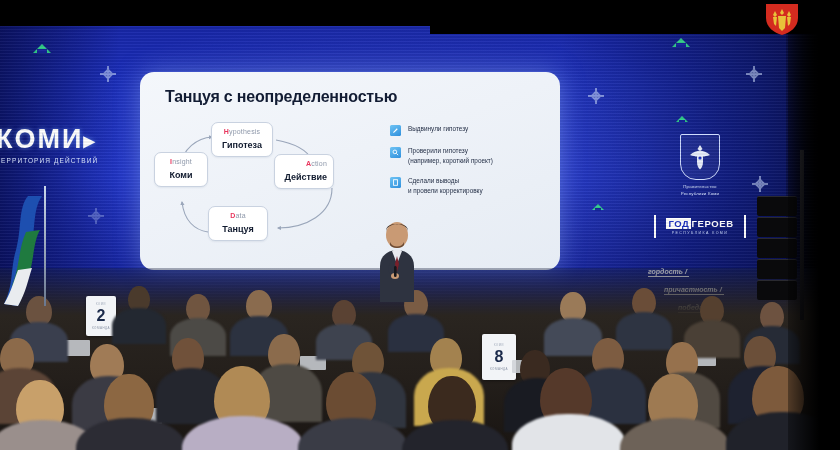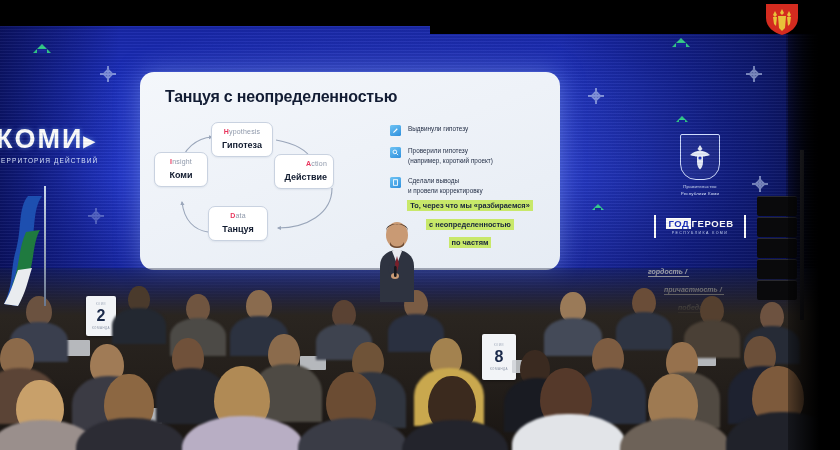--- a/index.html
+++ b/index.html
@@ -348,25 +348,20 @@
       <div class="bullet">
         <span class="b-ico">
           <svg width="7" height="7" viewBox="0 0 8 8">
               <rect x="1.8" y="0.8" width="4.4" height="6.4" fill="none" stroke="#fff" stroke-width="1"></rect>
             </svg>
         </span>
         <span class="b-txt">Сделали выводы<br>и провели корректировку</span>
       </div>
     </div>
 
-    <div class="highlight">
-      <span>То, через что мы «разбираемся»</span><br>
-      <span>с неопределенностью</span><br>
-      <span>по частям</span>
-    </div>
   </div>
 
   <svg class="speaker" viewBox="0 0 58 84">
     <ellipse cx="29" cy="17" rx="11" ry="13" fill="#c99a74"></ellipse>
     <path d="M18 13 C19 4 39 4 40 13 C40 9 37 6 29 6 C21 6 18 9 18 13 Z" fill="#231a14"></path>
     <path d="M22 24 C24 30 34 30 36 24 L36 27 C34 31 24 31 22 27 Z" fill="#6b4a33"></path>
     <path d="M12 84 L12 48 C12 38 20 32 29 32 C38 32 46 38 46 48 L46 84 Z" fill="#2e3340"></path>
     <path d="M24 33 L29 46 L34 33 L31 31 L27 31 Z" fill="#e8eaf0"></path>
     <path d="M29 38 L27 46 L29 54 L31 46 Z" fill="#7a1f2a"></path>
     <path d="M20 52 C20 46 24 42 26 42 L24 60 Z" fill="#2e3340"></path>

